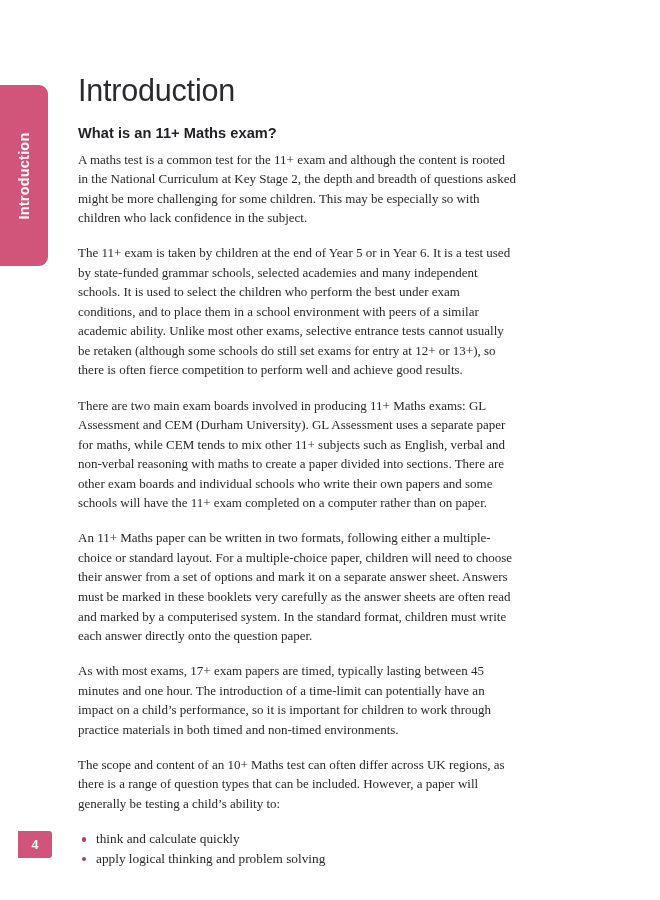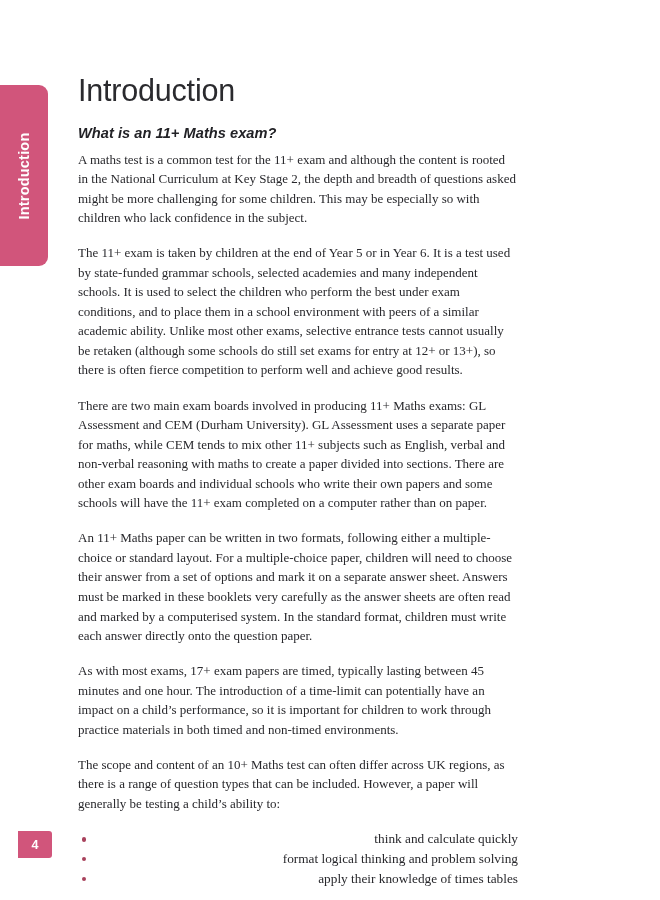--- a/index.html
+++ b/index.html
@@ -80,39 +80,37 @@
   }
 
   .section-heading {
     font-family: "Liberation Sans Narrow", "Liberation Sans", sans-serif;
     font-weight: bold;
     font-size: 14.6px;
     line-height: 1.2;
     color: #222226;
     margin: 0 0 7px 0;
     letter-spacing: 0.05px;
-    font-style: italic;
   }
 
   .body-par {
     font-family: "Liberation Serif", "DejaVu Serif", serif;
     font-size: 13px;
     line-height: 19.55px;
     color: #28282c;
     margin: 0 0 15.5px 0;
     text-align: left;
   }
   .body-par:last-child { margin-bottom: 0; }
 
   
   .bullet-list {
     list-style: none;
     margin: 4px 0 0 0;
     padding: 0;
-    text-align: right;
   }
   .bullet-item {
     position: relative;
     padding-left: 18px;
     font-family: "Liberation Serif", "DejaVu Serif", serif;
     font-size: 13.3px;
     line-height: 19.8px;
     color: #28282c;
   }
   .bullet-dot {
@@ -149,21 +147,17 @@
   <p class="body-par">As with most exams, 17+ exam papers are timed, typically lasting between 45 minutes and one hour. The introduction of a time-limit can potentially have an impact on a child’s performance, so it is important for children to work through practice materials in both timed and non-timed environments.</p>
   <p class="body-par">The scope and content of an 10+ Maths test can often differ across UK regions, as there is a range of question types that can be included. However, a paper will generally be testing a child’s ability to:</p>
 
   <ul class="bullet-list">
     <li class="bullet-item">
       <span class="bullet-dot"></span>
       <span>think and calculate quickly</span>
     </li>
     <li class="bullet-item">
       <span class="bullet-dot"></span>
-      <span>format logical thinking and problem solving</span>
-    </li>
-    <li class="bullet-item">
-      <span class="bullet-dot"></span>
-      <span>apply their knowledge of times tables</span>
+      <span>apply logical thinking and problem solving</span>
     </li>
   </ul>
 
 </div>
 
 </body></html>

